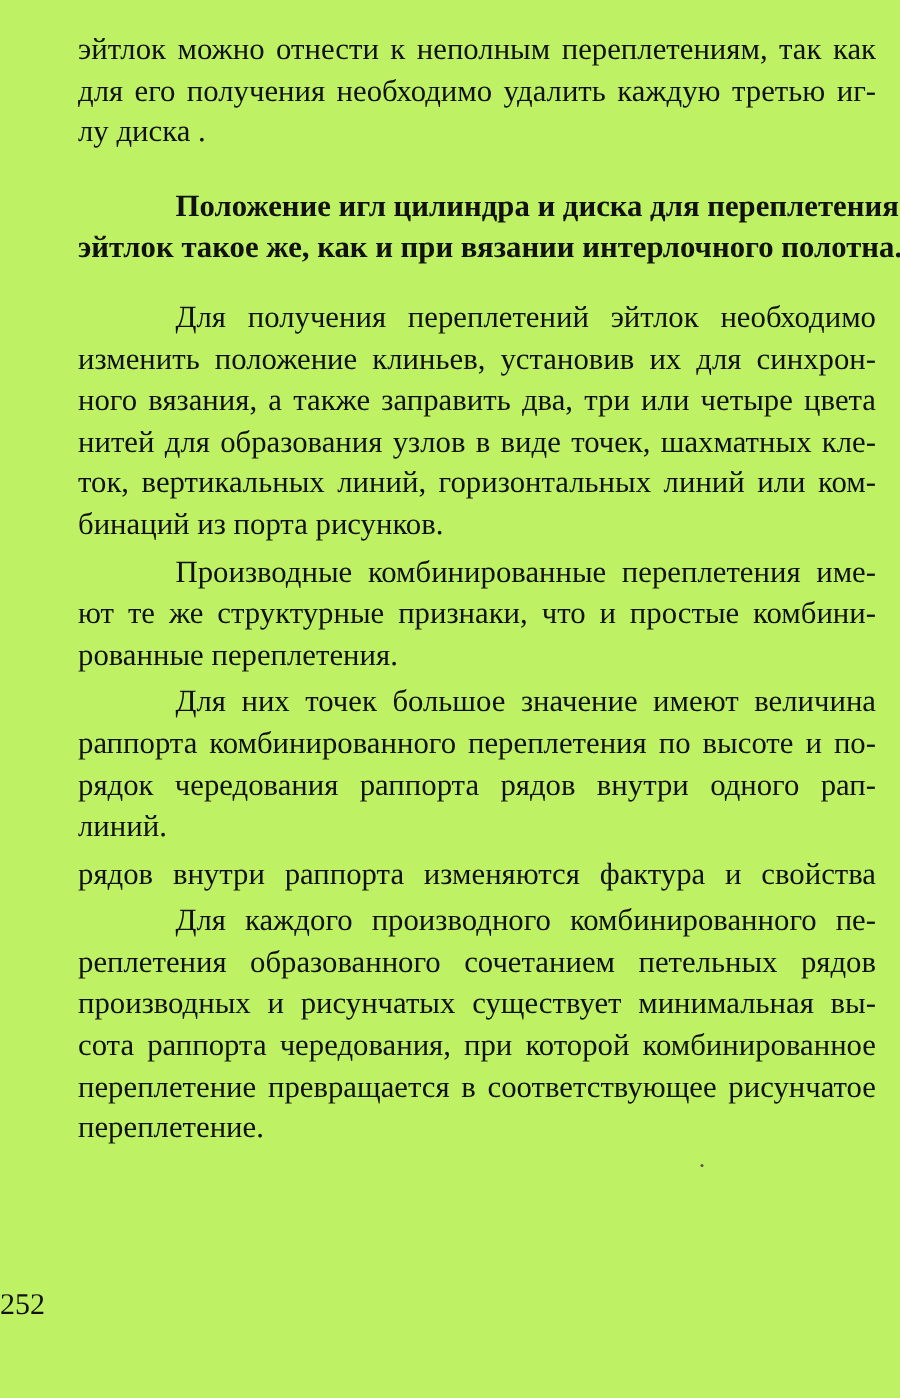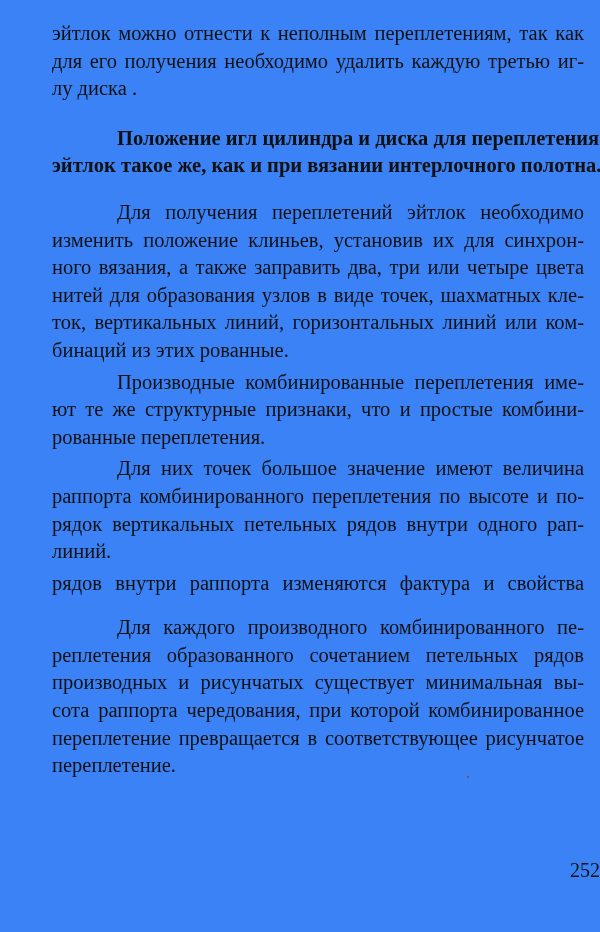--- a/index.html
+++ b/index.html
@@ -14,21 +14,21 @@
       overflow: hidden;
       font-family: "Liberation Serif", "DejaVu Serif", serif;
       color: #111111;
     }
     .page {
       position: absolute;
       left: 0;
       top: 0;
       width: 600px;
       height: 932px;
-      background: #3b82f6;
+      background: #bef264;
     }
     .text-block {
       position: absolute;
       left: 52px;
       top: 20px;
       width: 532px;
     }
     .line {
       display: block;
       font-size: 20.5px;
@@ -43,21 +43,21 @@
       text-align-last: left;
     }
     .line.indent {
       padding-left: 65px;
     }
     .page-number {
       position: absolute;
       left: 0;
       width: 600px;
       top: 858px;
-      text-align: right;
+      text-align: left;
       font-size: 20px;
       line-height: 24px;
       color: #111111;
     }
     .speck {
       position: absolute;
       left: 467px;
       top: 776px;
       width: 2px;
       height: 2px;
@@ -81,41 +81,41 @@
       <span class="line indent">Положение игл цилиндра и диска для переплетения</span>
       <span class="line last">эйтлок такое же, как и при вязании интерлочного полотна.</span>
     </div>
 
     <div style="margin-top:19px;">
       <span class="line indent">Для получения переплетений эйтлок необходимо</span>
       <span class="line">изменить положение клиньев, установив их для синхрон-</span>
       <span class="line">ного вязания, а также заправить два, три или четыре цвета</span>
       <span class="line">нитей для образования узлов в виде точек, шахматных кле-</span>
       <span class="line">ток, вертикальных линий, горизонтальных линий или ком-</span>
-      <span class="line last">бинаций из этих рованные.</span>
+      <span class="line last">бинаций из порта рисунков.</span>
     </div>
 
     <div style="margin-top:4px;">
       <span class="line indent">Производные комбинированные переплетения име-</span>
       <span class="line">ют те же структурные признаки, что и простые комбини-</span>
       <span class="line last">рованные переплетения.</span>
     </div>
 
     <div style="margin-top:4px;">
       <span class="line indent">Для них точек большое значение имеют величина</span>
       <span class="line">раппорта комбинированного переплетения по высоте и по-</span>
-      <span class="line">рядок вертикальных петельных рядов внутри одного рап-</span>
+      <span class="line">рядок чередования раппорта рядов внутри одного рап-</span>
       <span class="line last">линий.</span>
     </div>
 
     <div style="margin-top:4px;">
       <span class="line">рядов внутри раппорта изменяются фактура и свойства</span>
     </div>
 
-    <div style="margin-top:17px;">
+    <div style="margin-top:4px;">
       <span class="line indent">Для каждого производного комбинированного пе-</span>
       <span class="line">реплетения образованного сочетанием петельных рядов</span>
       <span class="line">производных и рисунчатых существует минимальная вы-</span>
       <span class="line">сота раппорта чередования, при которой комбинированное</span>
       <span class="line">переплетение превращается в соответствующее рисунчатое</span>
       <span class="line last">переплетение.</span>
     </div>
 
   </div>
 

